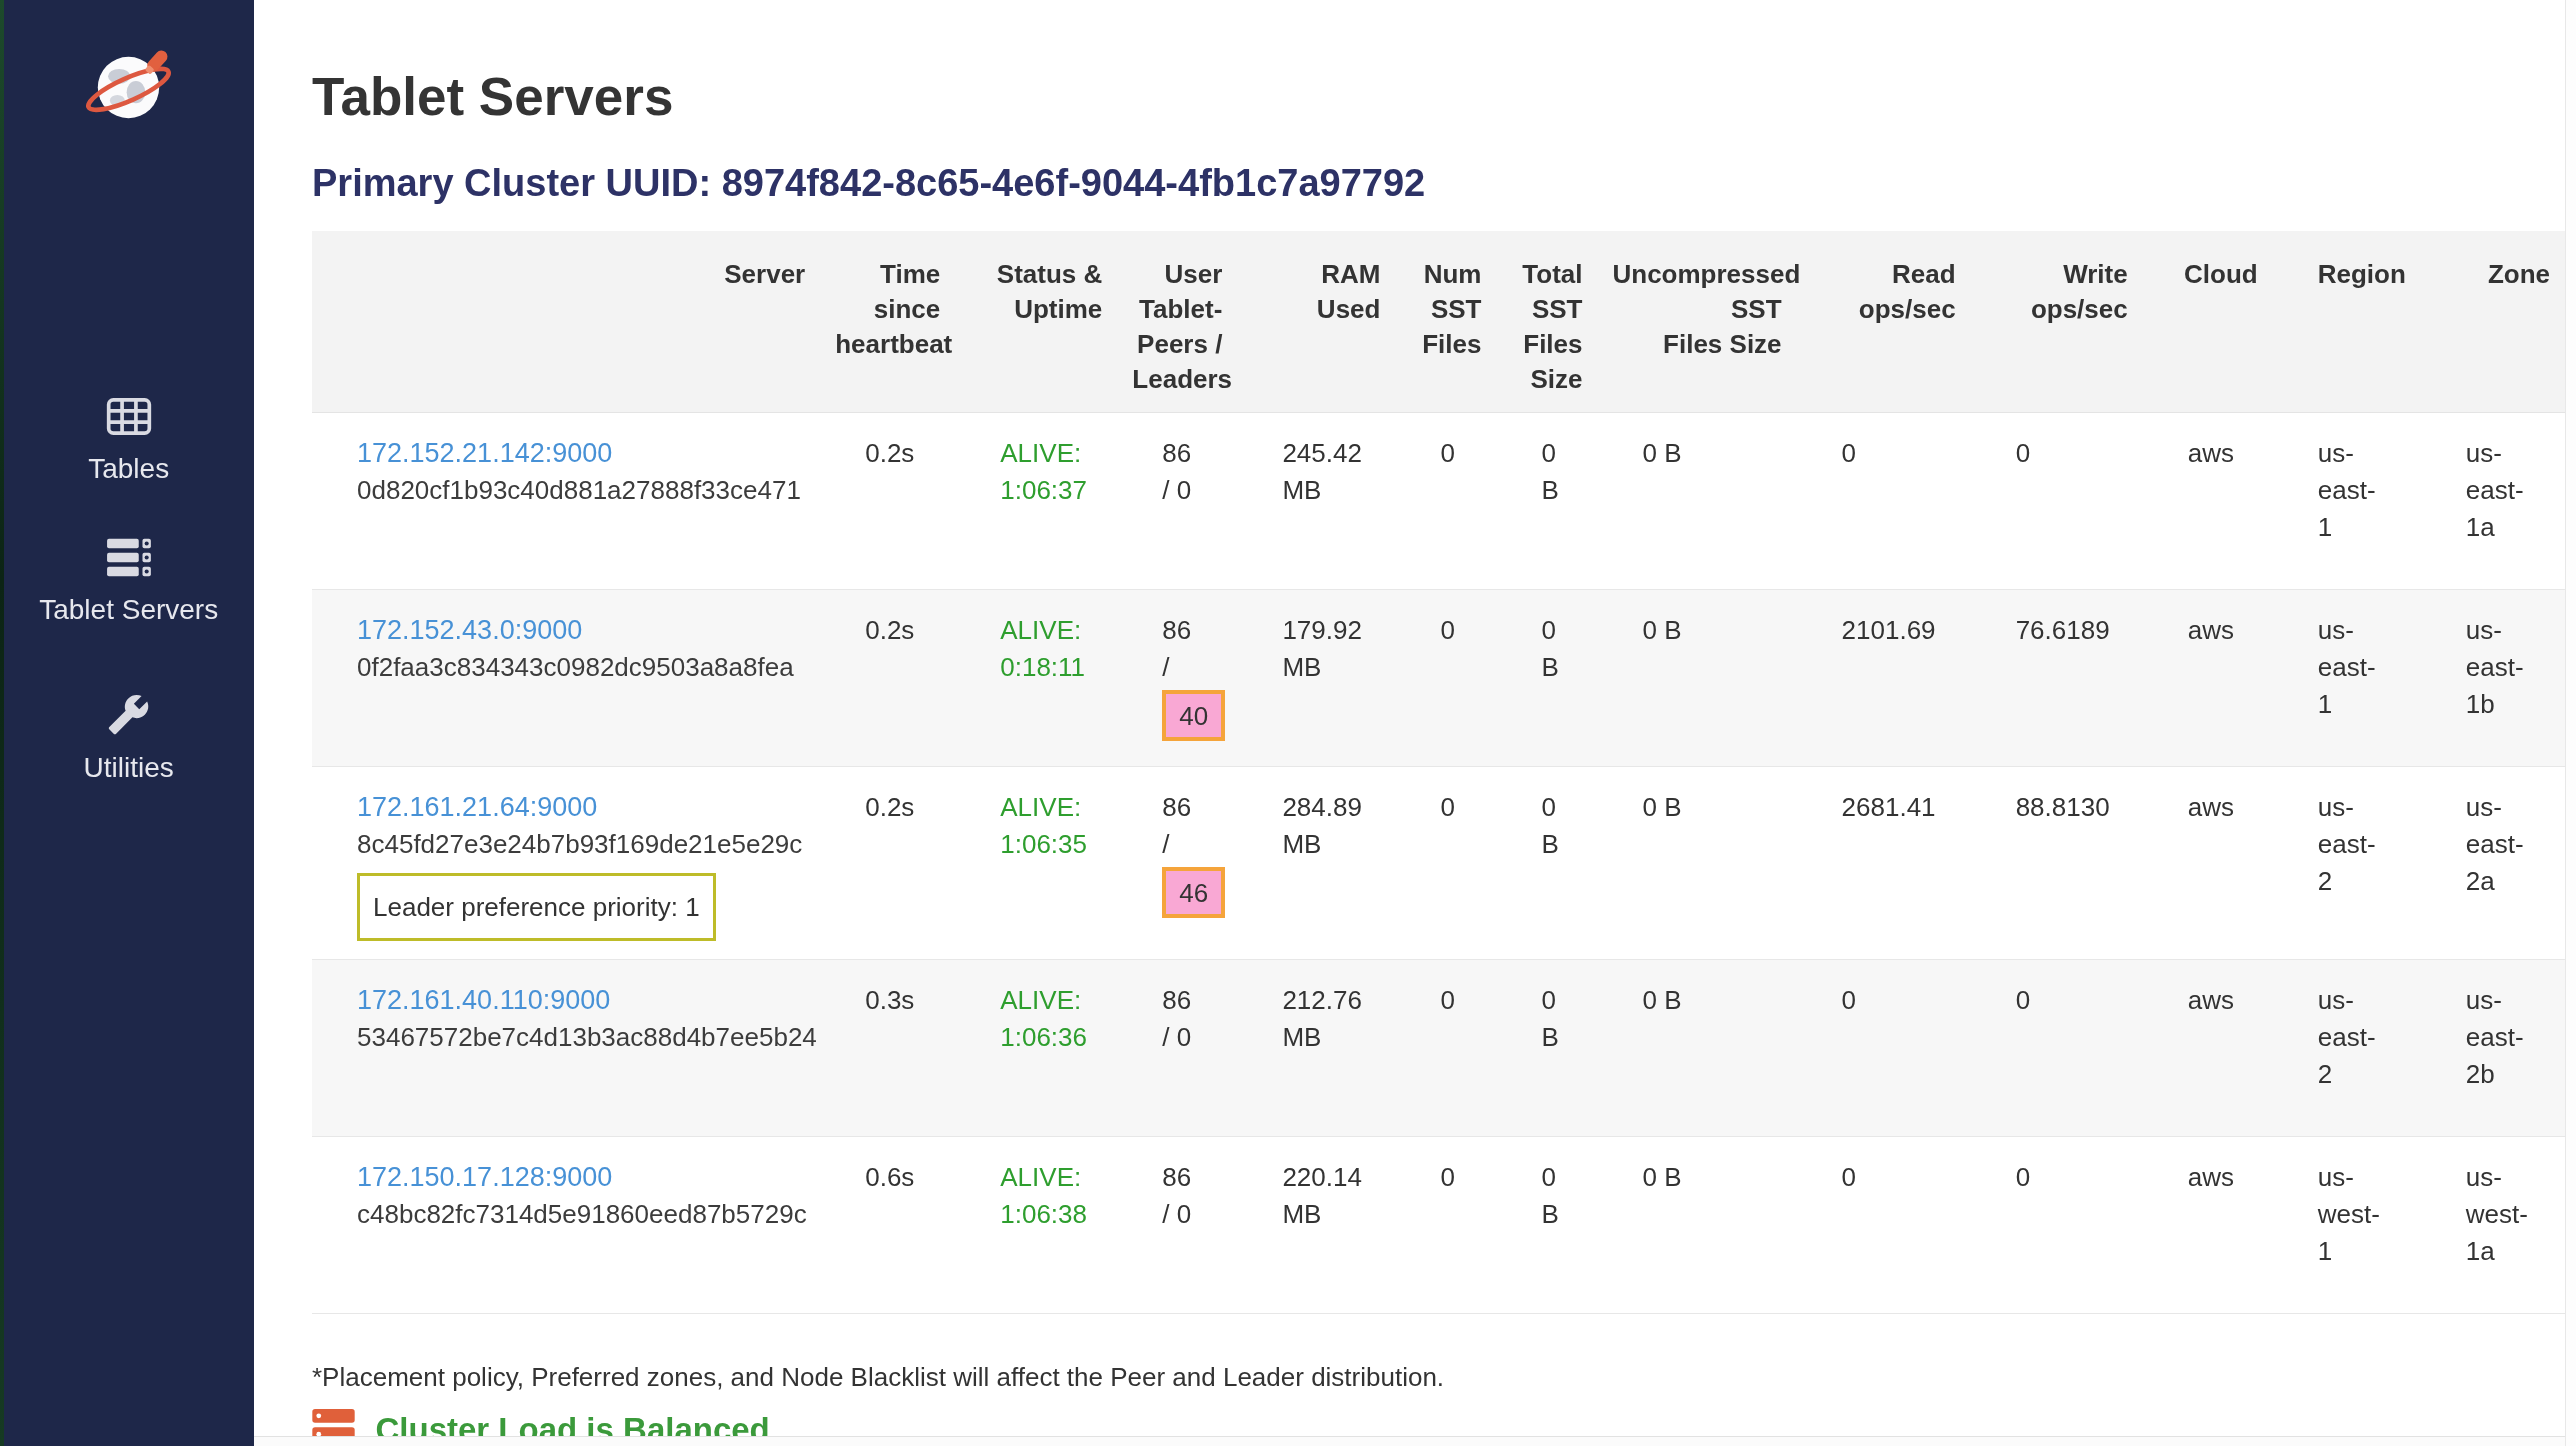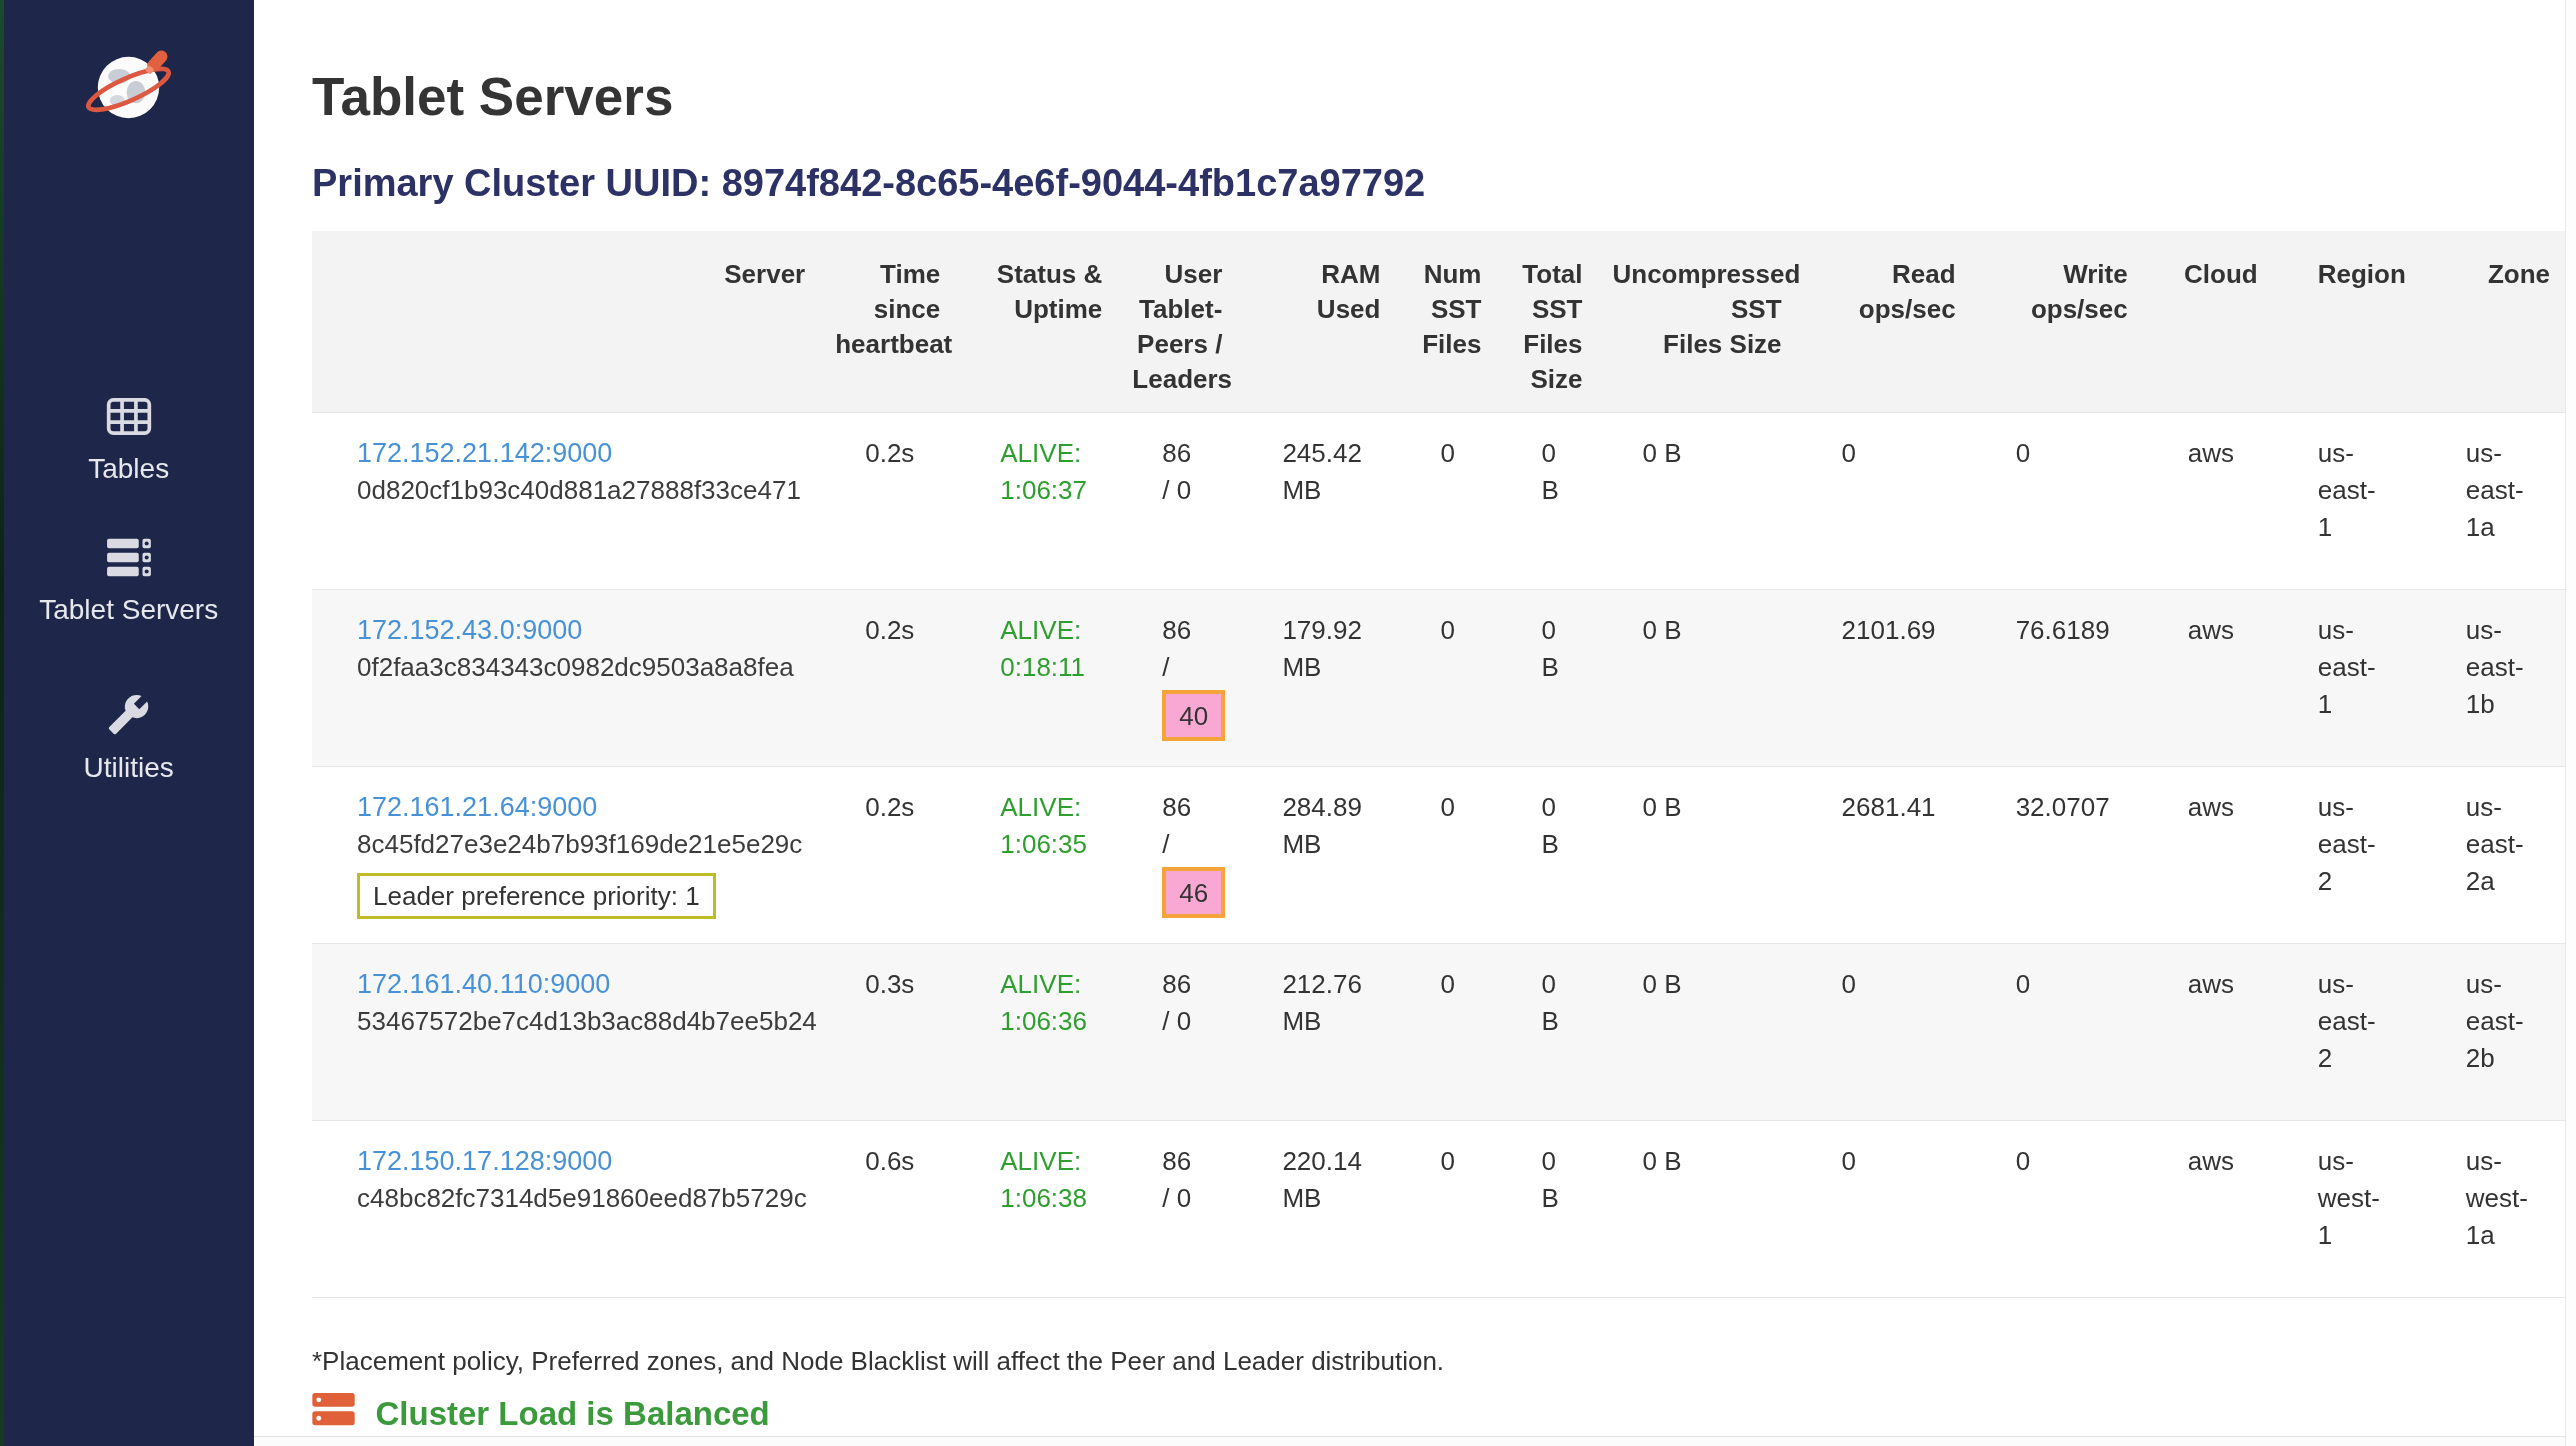--- a/index.html
+++ b/index.html
@@ -38,21 +38,21 @@
     font-weight:700; color:#333; padding:26px 15px 15px; line-height:35px;
     white-space:pre-line; border-bottom:0.9px solid #e4e4e4; }
   tbody td { vertical-align:top; height:177px; padding:22.3px 15px 18.6px 45px;
     line-height:37px; white-space:pre-line; border-top:0.9px solid #e7e7e7; }
   tbody tr:first-child td { border-top:none; }
   tbody tr:last-child td { border-bottom:0.9px solid #e7e7e7; }
   tbody tr:nth-child(even) { background:#f7f7f7; }
   td.server-cell { white-space:normal; }
   a.srv-link { color:#4791d6; text-decoration:none; font-size:27px; display:block; }
   .srv-uuid { color:#3c3c3c; }
-  .leader-pref { display:inline-block; margin-top:9.3px; padding:4px 13px;
+  .leader-pref { display:inline-block; margin-top:9.3px; padding:15px 13px;
     border:3.7px solid #bebc29; background:#ffffff; color:#333; line-height:32px;
     white-space:nowrap; }
   .green { color:#2e9e2e; }
   .peer-box { display:inline-block; margin-top:3.7px; padding:5.6px 13px;
     border:4.7px solid #f5a43b; background:#f9a8d4; line-height:32px; }
 
   p.note { margin:48px 0 0; font-size:26px; color:#333; }
   .cluster-status { margin-top:15px; display:flex; align-items:center; gap:20.5px;
     font-size:33px; font-weight:700; color:#3b9a3b; cursor:pointer; }
 
@@ -237,21 +237,21 @@
           <td><span>86
 /</span>
 <span class="peer-box">46</span></td>
           <td>284.89
 MB</td>
           <td>0</td>
           <td>0
 B</td>
           <td>0 B</td>
           <td>2681.41</td>
-          <td>32.0707</td>
+          <td>88.8130</td>
           <td>aws</td>
           <td>us-
 east-
 2</td>
           <td>us-
 east-
 2a</td>
         </tr>
         <tr>
           <td class="server-cell">

